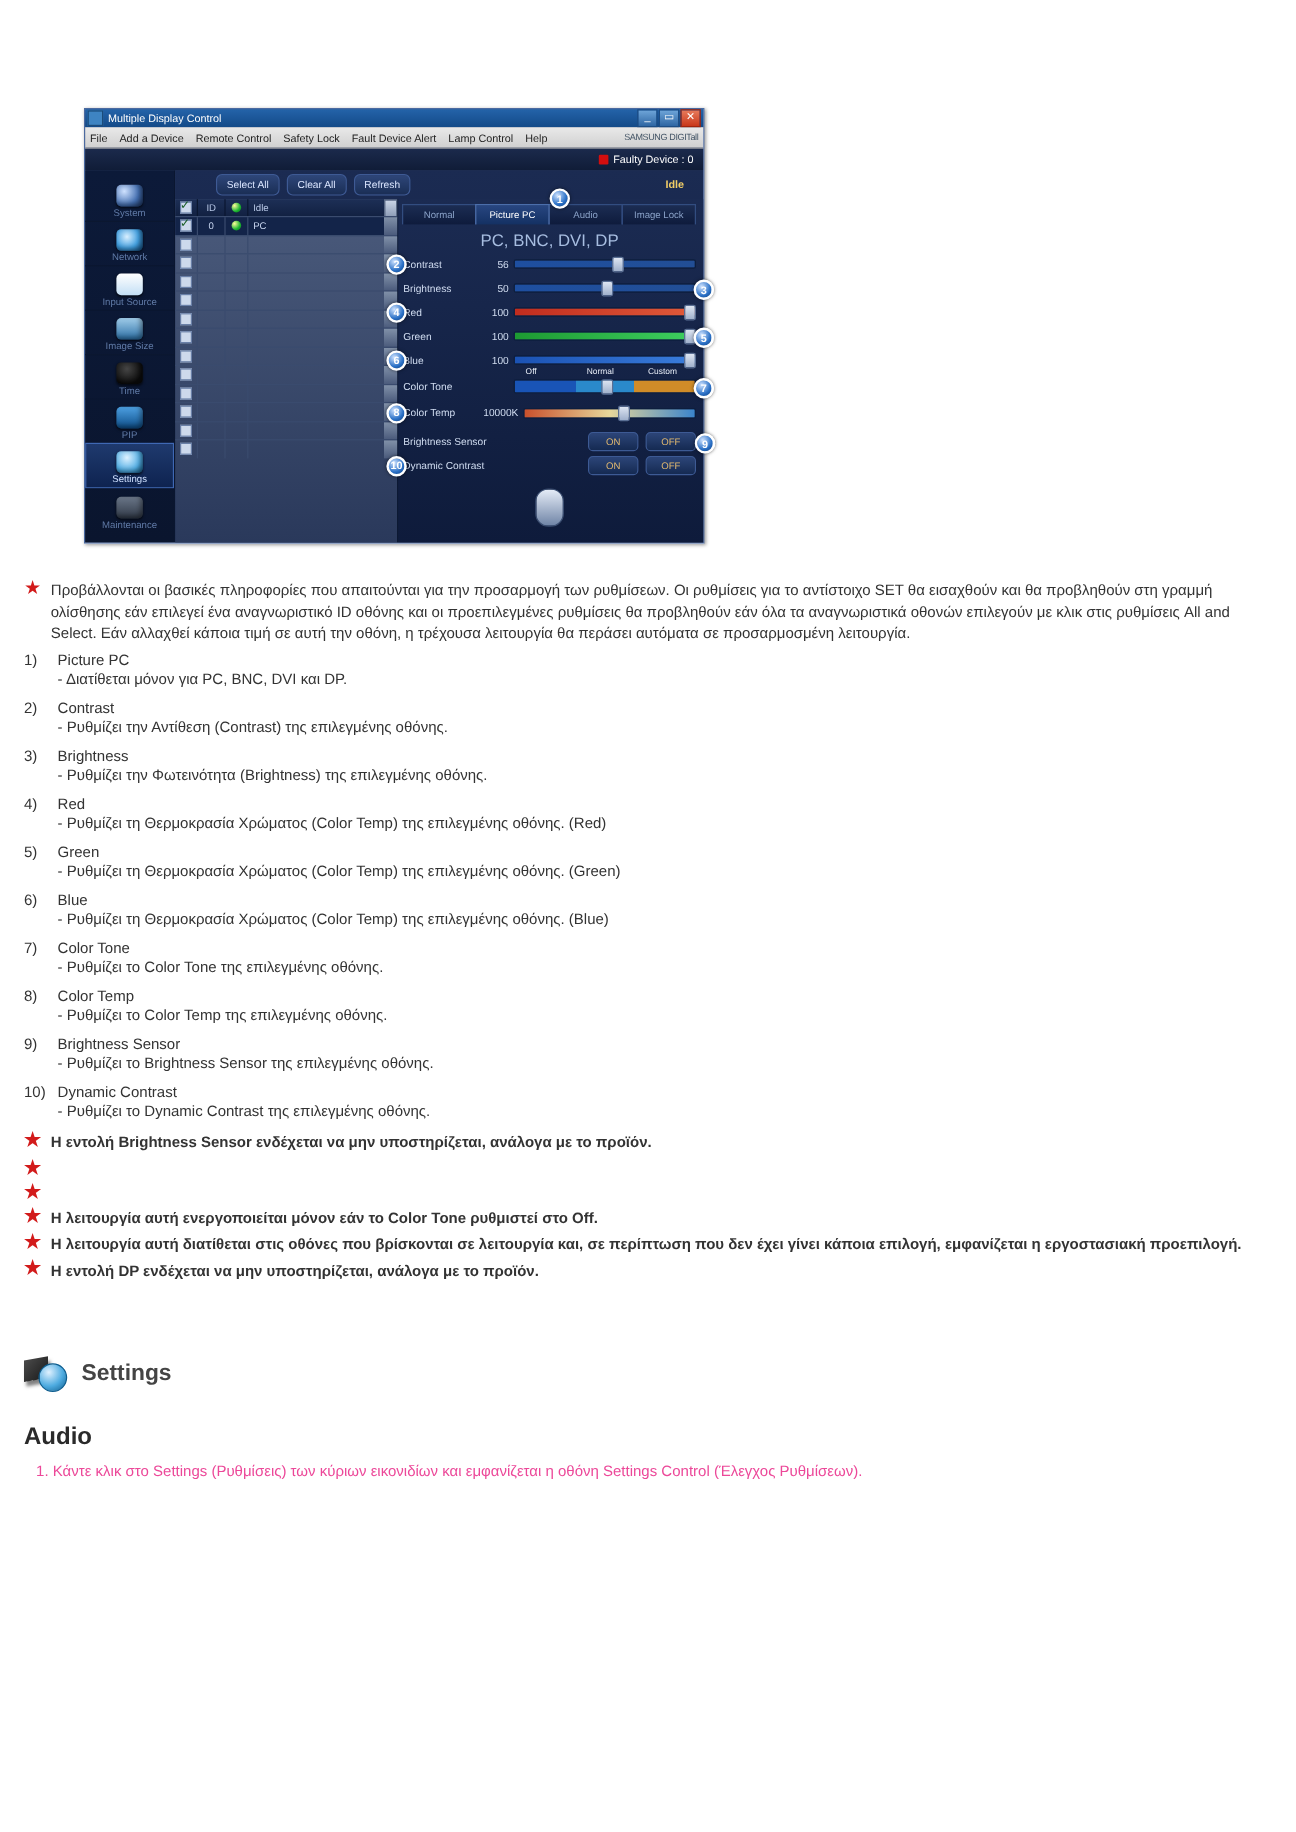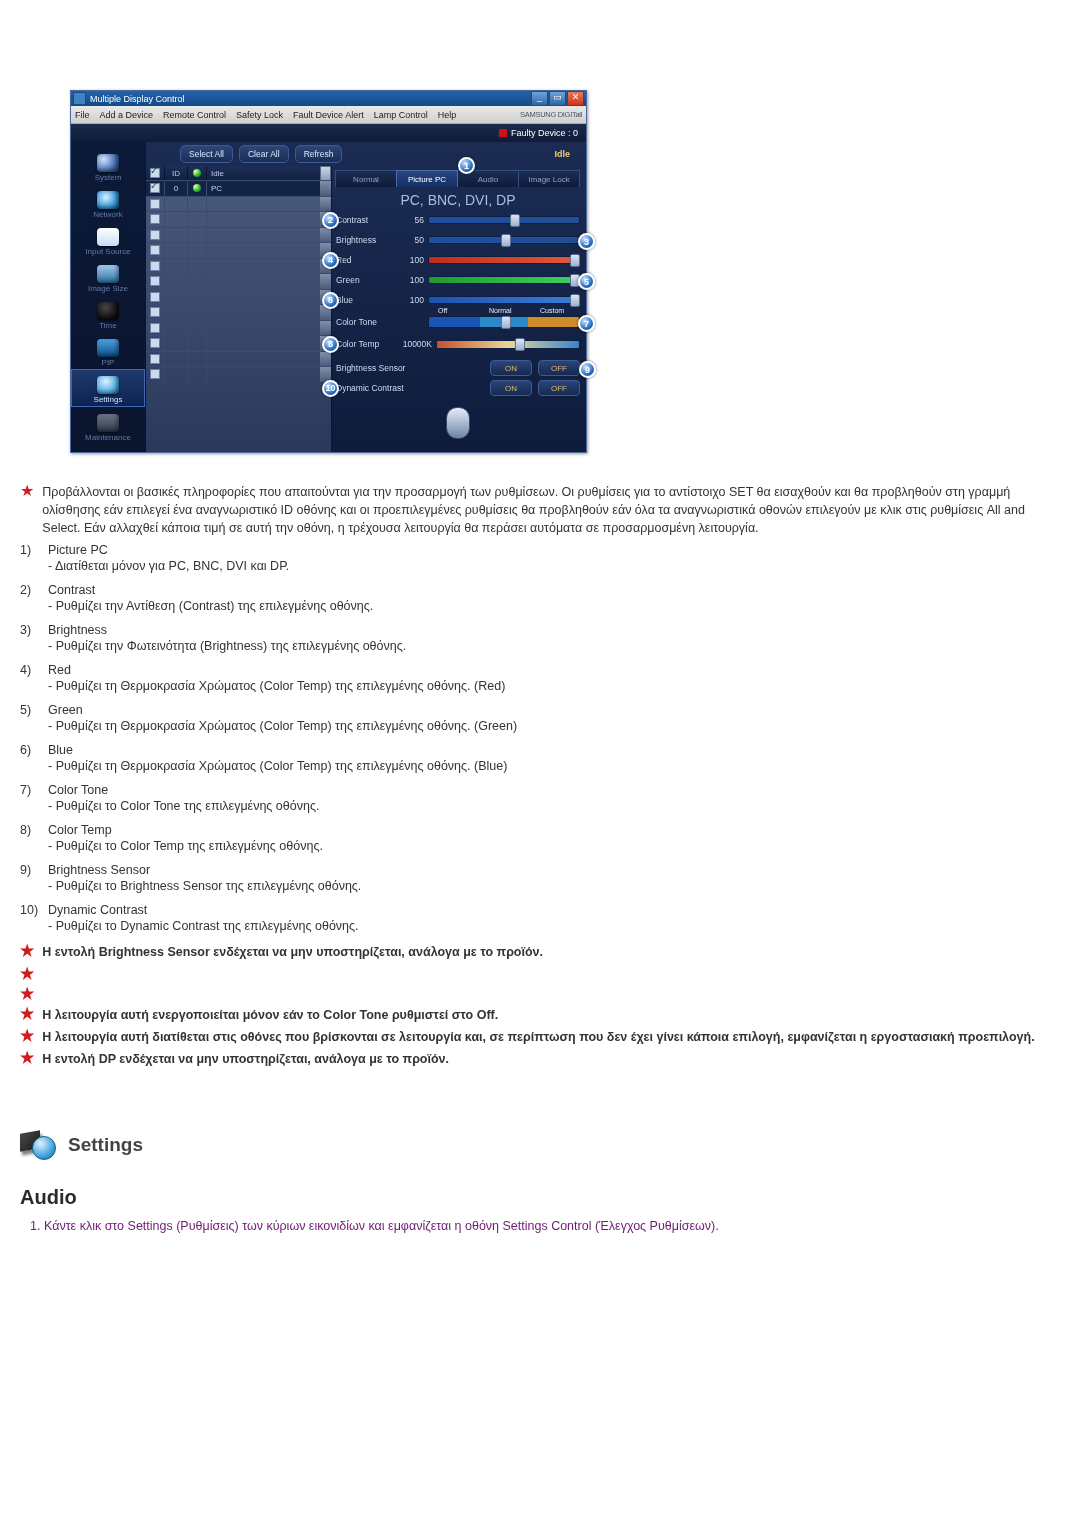--- a/index.html
+++ b/index.html
@@ -273,21 +273,21 @@
     background:radial-gradient(circle at 35% 30%, #dff1ff,#4eabe0 55%, #0e5d8e);
     border:1px solid #0e5d8e;
   }
   .section-h h2{
     font-size:19px;color:#444;margin:0;font-weight:bold;
   }
   h2.audio {
     font-size:20px;color:#2a2a2a;margin:24px 0 8px;font-weight:bold;
   }
   ol.steps { padding-left: 24px; margin:0;}
-  ol.steps li { line-height:1.5; color:#701a75;}
+  ol.steps li { line-height:1.5; color:#ec4899;}
 </style>
 </head>
 <body>
 
 <div class="page">
 
 <div class="screenshot-wrap">
   <div class="app-window">
 
     <div class="titlebar">

